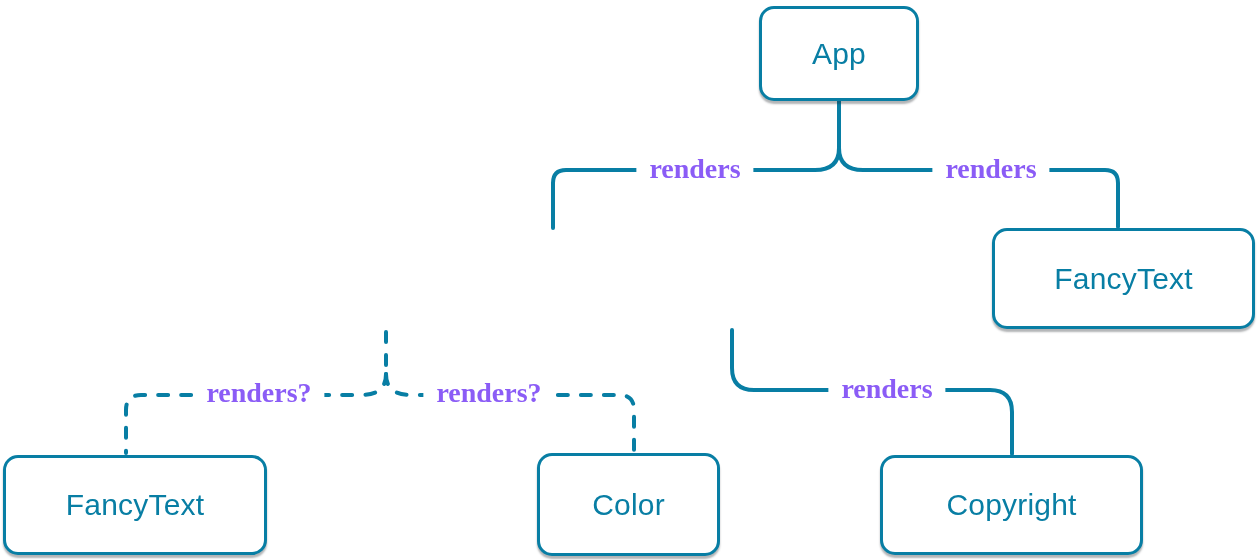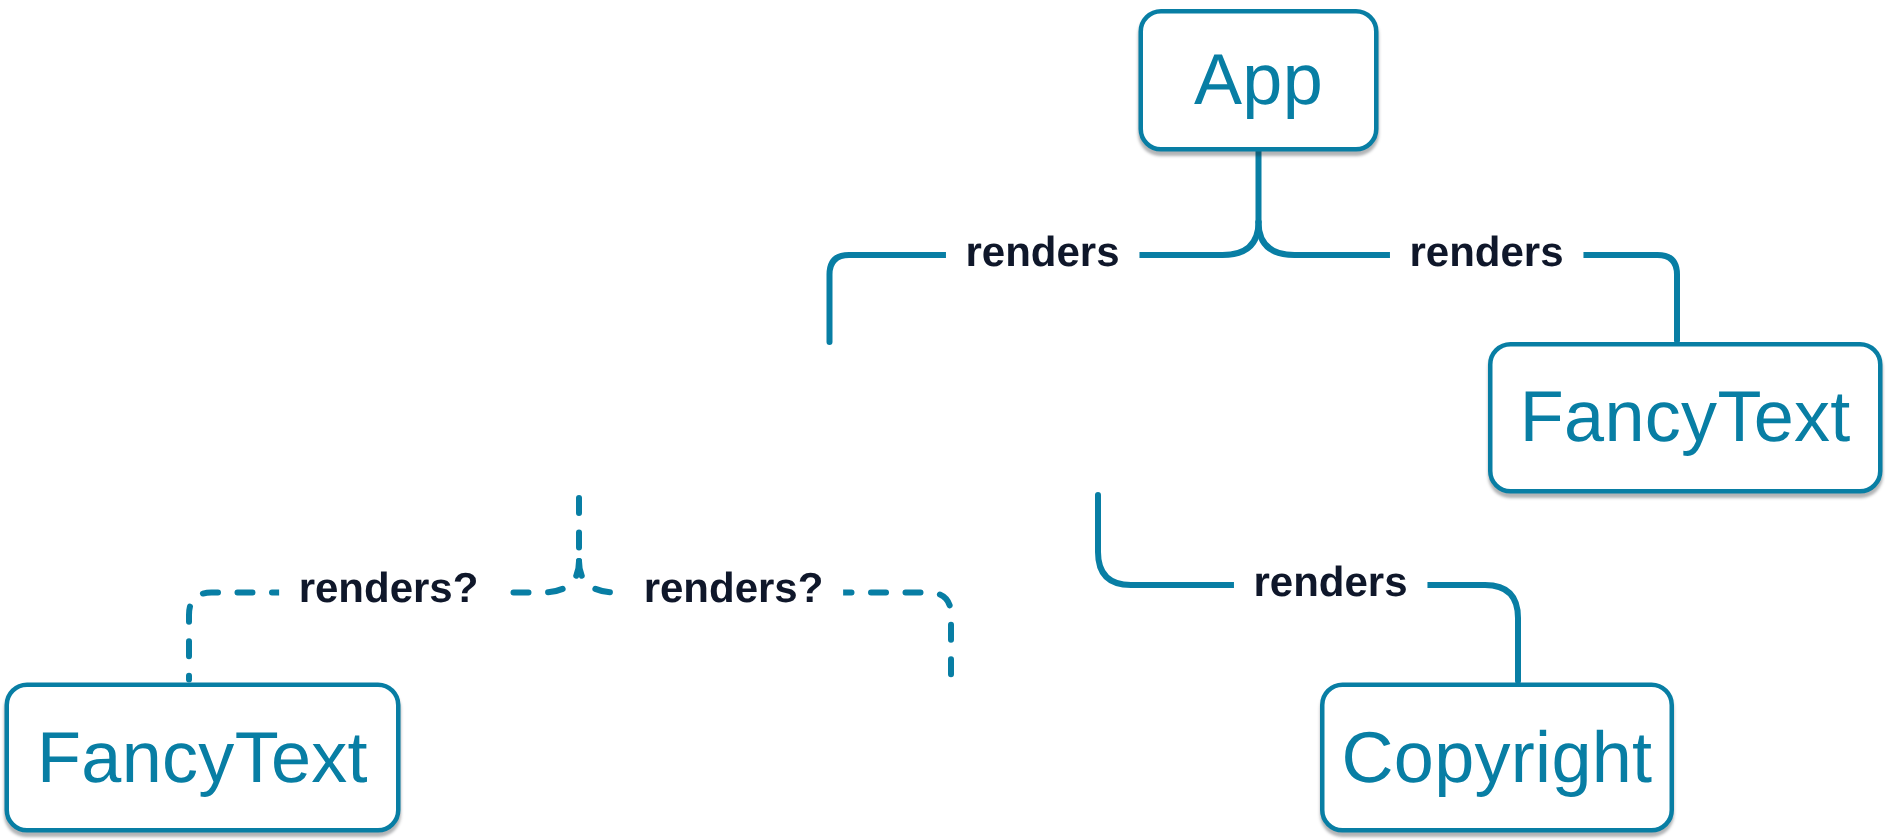--- a/index.html
+++ b/index.html
@@ -34,42 +34,43 @@
     position: absolute;
     box-sizing: border-box;
     background: #ffffff;
     border: 3.5px solid #087ea4;
     border-radius: 15px;
     box-shadow: 0 3px 2px rgba(35, 39, 47, 0.35);
     display: flex;
     align-items: center;
     justify-content: center;
     color: #087ea4;
-    font-size: 48px;
+    font-size: 30px;
     font-weight: 400;
     letter-spacing: 0.2px;
     white-space: nowrap;
   }
   .node-app        { left: 759px; top: 6px;   width: 160px; height: 95px;  }
   .node-ig         { left: 335px; top: 229px; width: 460px; height: 101px; }
   .node-ft-top     { left: 992px; top: 228px; width: 263px; height: 101px; }
   .node-ft-bottom  { left: 3px;   top: 455px; width: 264px; height: 100px; }
   .node-color      { left: 537px; top: 453px; width: 183px; height: 103px; }
-  .node-copyright  { left: 880px; top: 455px; width: 236px; height: 100px; }
+  .node-copyright  { left: 880px; top: 455px; width: 263px; height: 100px; }
 
   .edge-label {
     position: absolute;
     transform: translate(-50%, -50%);
     background: #ffffff;
-    color: #0f172a;
+    color: #8b5cf6;
     font-size: 28px;
     font-weight: 700;
     line-height: 1.1;
     padding: 1px 13px;
     white-space: nowrap;
+    font-family: Liberation Serif, serif;
   }
   .lbl-renders-left      { left: 695px;  top: 169px; }
   .lbl-renders-right     { left: 991px;  top: 169px; }
   .lbl-renders-copyright { left: 887px;  top: 389px; }
   .lbl-rendersq-left     { left: 259px;  top: 393px; }
   .lbl-rendersq-right    { left: 489px;  top: 393px; }
 </style>
 </head>
 <body>
 
@@ -84,20 +85,21 @@
     <path class="edge" d="M 732 330 L 732 368 Q 732 390 754 390 L 990 390 Q 1012 390 1012 412 L 1012 454"></path>
 
     <path class="edge dashed" d="M 386 332 L 386 374"></path>
     <path class="edge dashed" d="M 386 374 Q 386 395 361 395 L 141 395 Q 126 395 126 410 L 126 453"></path>
     <path class="edge dashed" d="M 386 374 Q 386 395 411 395 L 619 395 Q 634 395 634 410 L 634 451"></path>
   </svg>
 
   <div class="node node-app">App</div>
   <div class="node node-ft-top">FancyText</div>
   <div class="node node-ft-bottom">FancyText</div>
+  <div class="node node-color">Color</div>
   <div class="node node-copyright">Copyright</div>
 
   <span class="edge-label lbl-renders-left">renders</span>
   <span class="edge-label lbl-renders-right">renders</span>
   <span class="edge-label lbl-rendersq-left">renders?</span>
   <span class="edge-label lbl-rendersq-right">renders?</span>
   <span class="edge-label lbl-renders-copyright">renders</span>
 
 </div>
 

